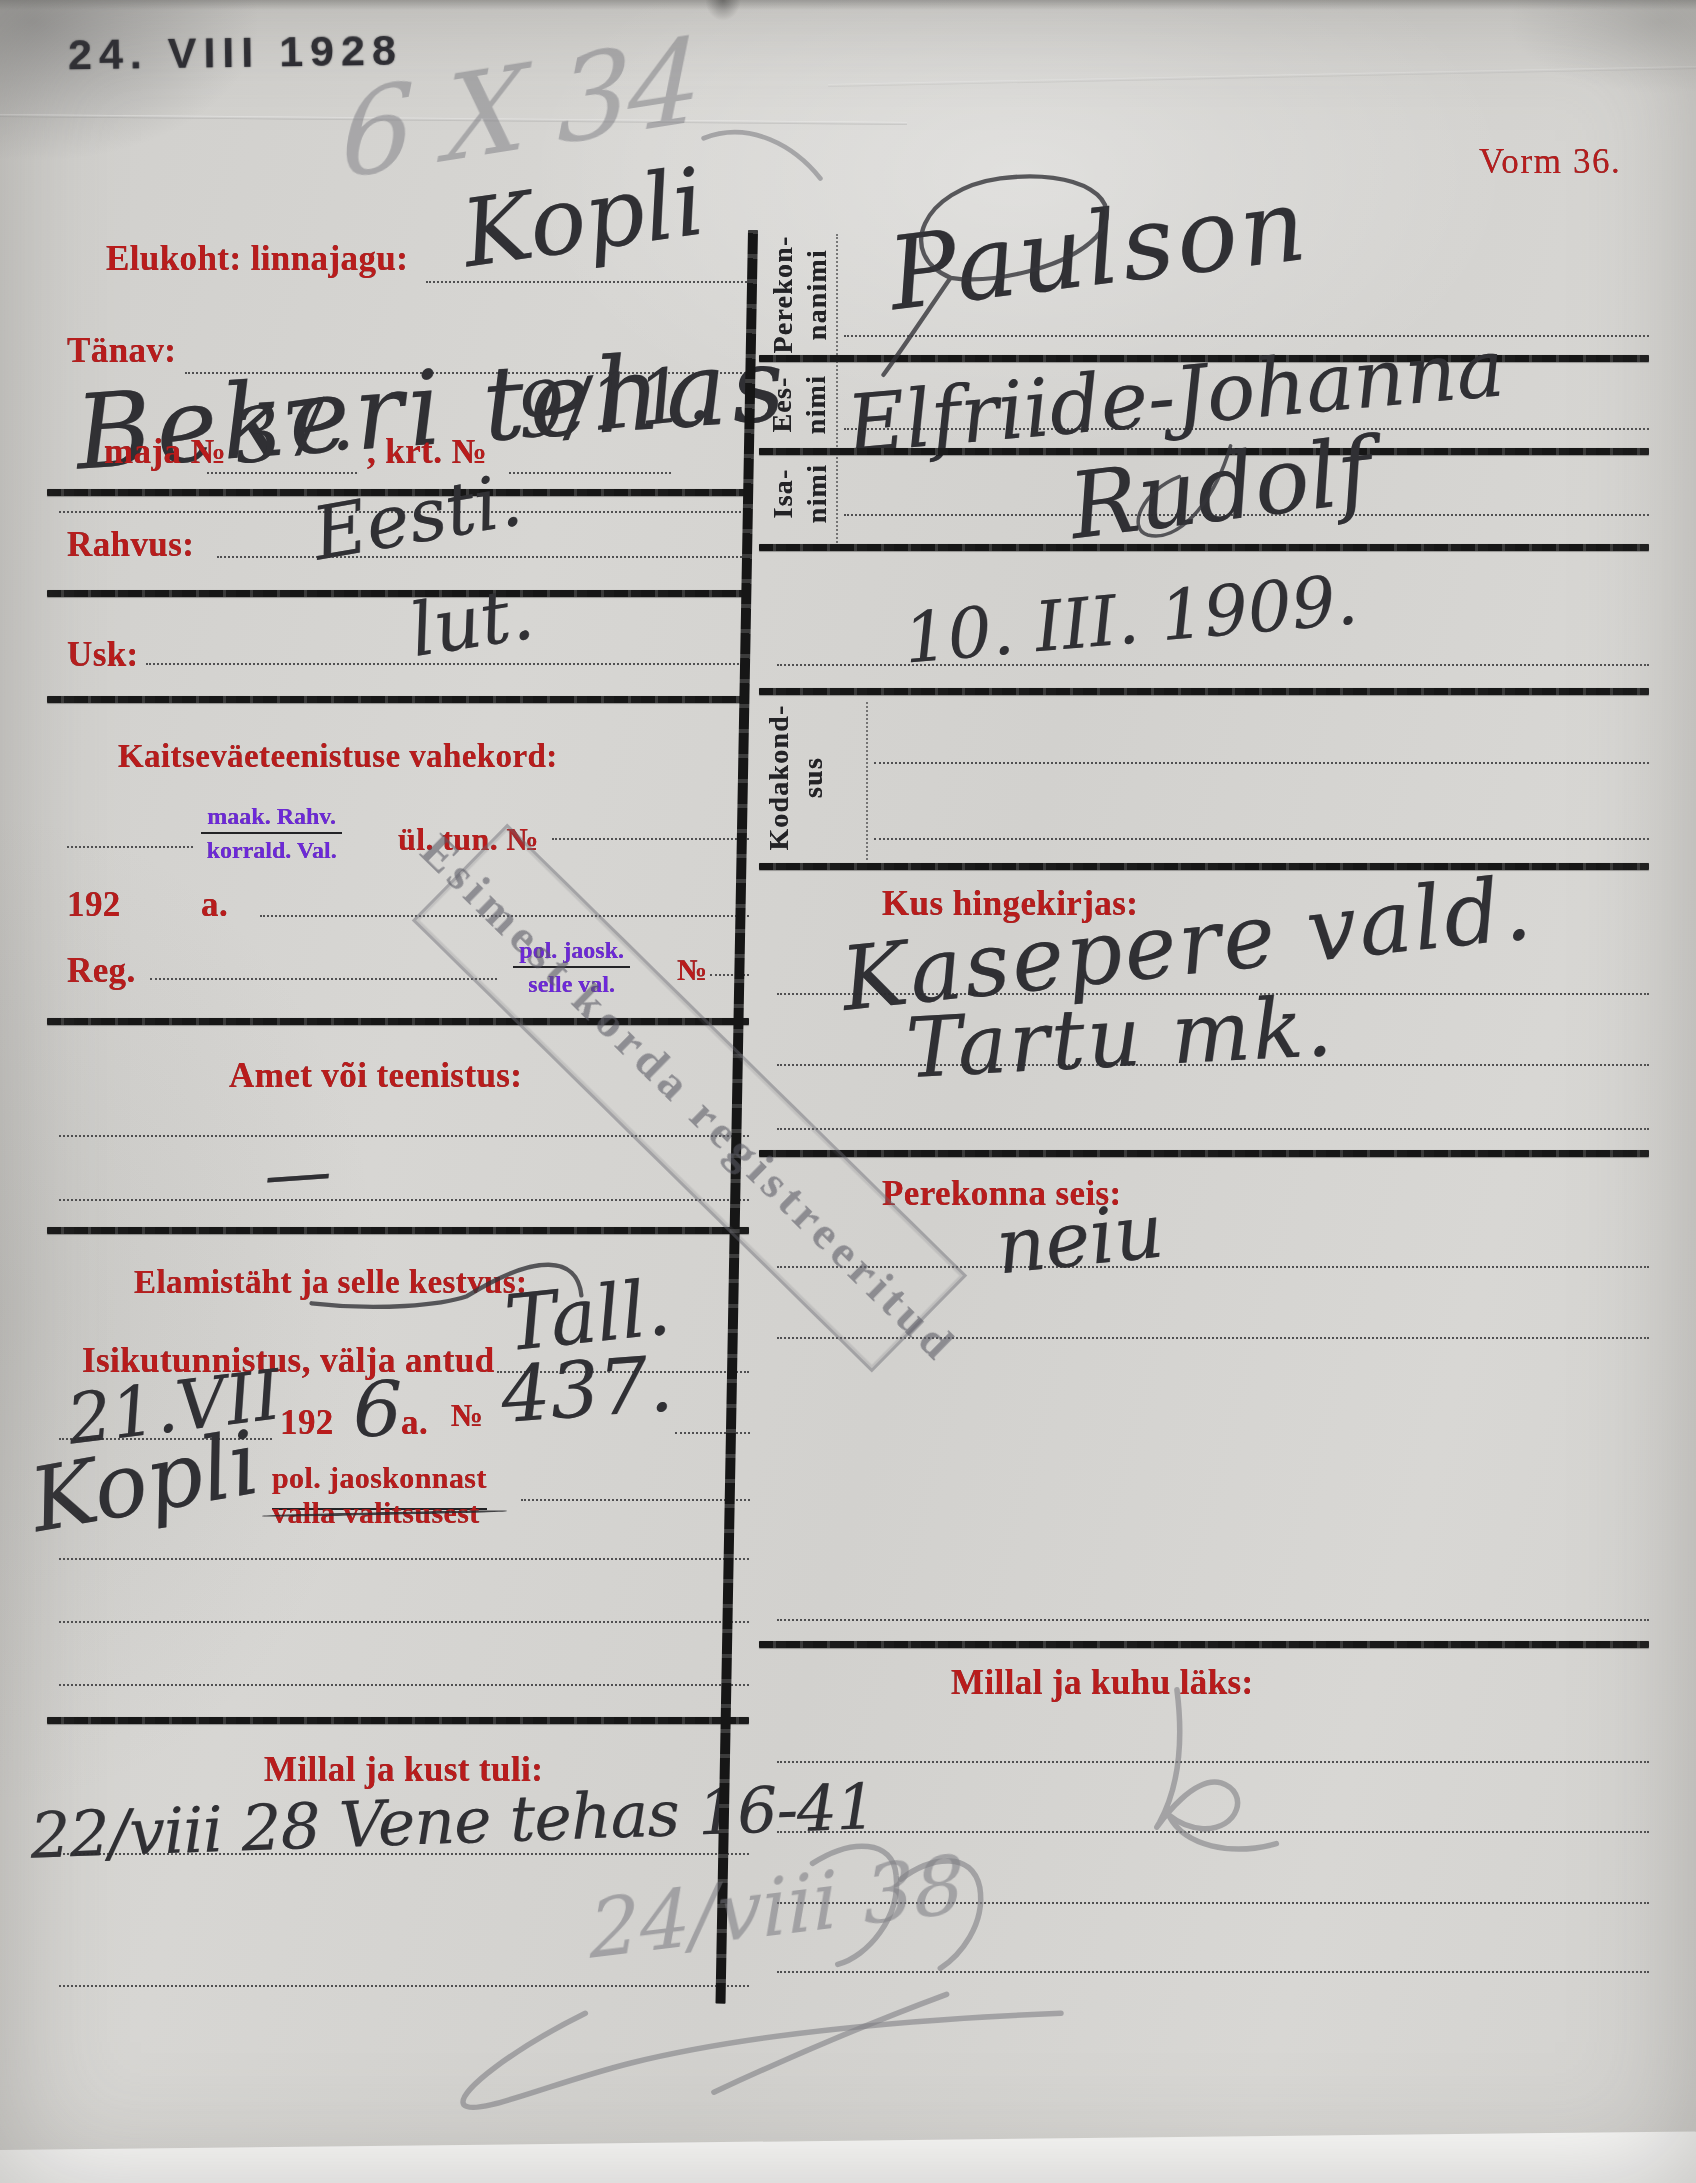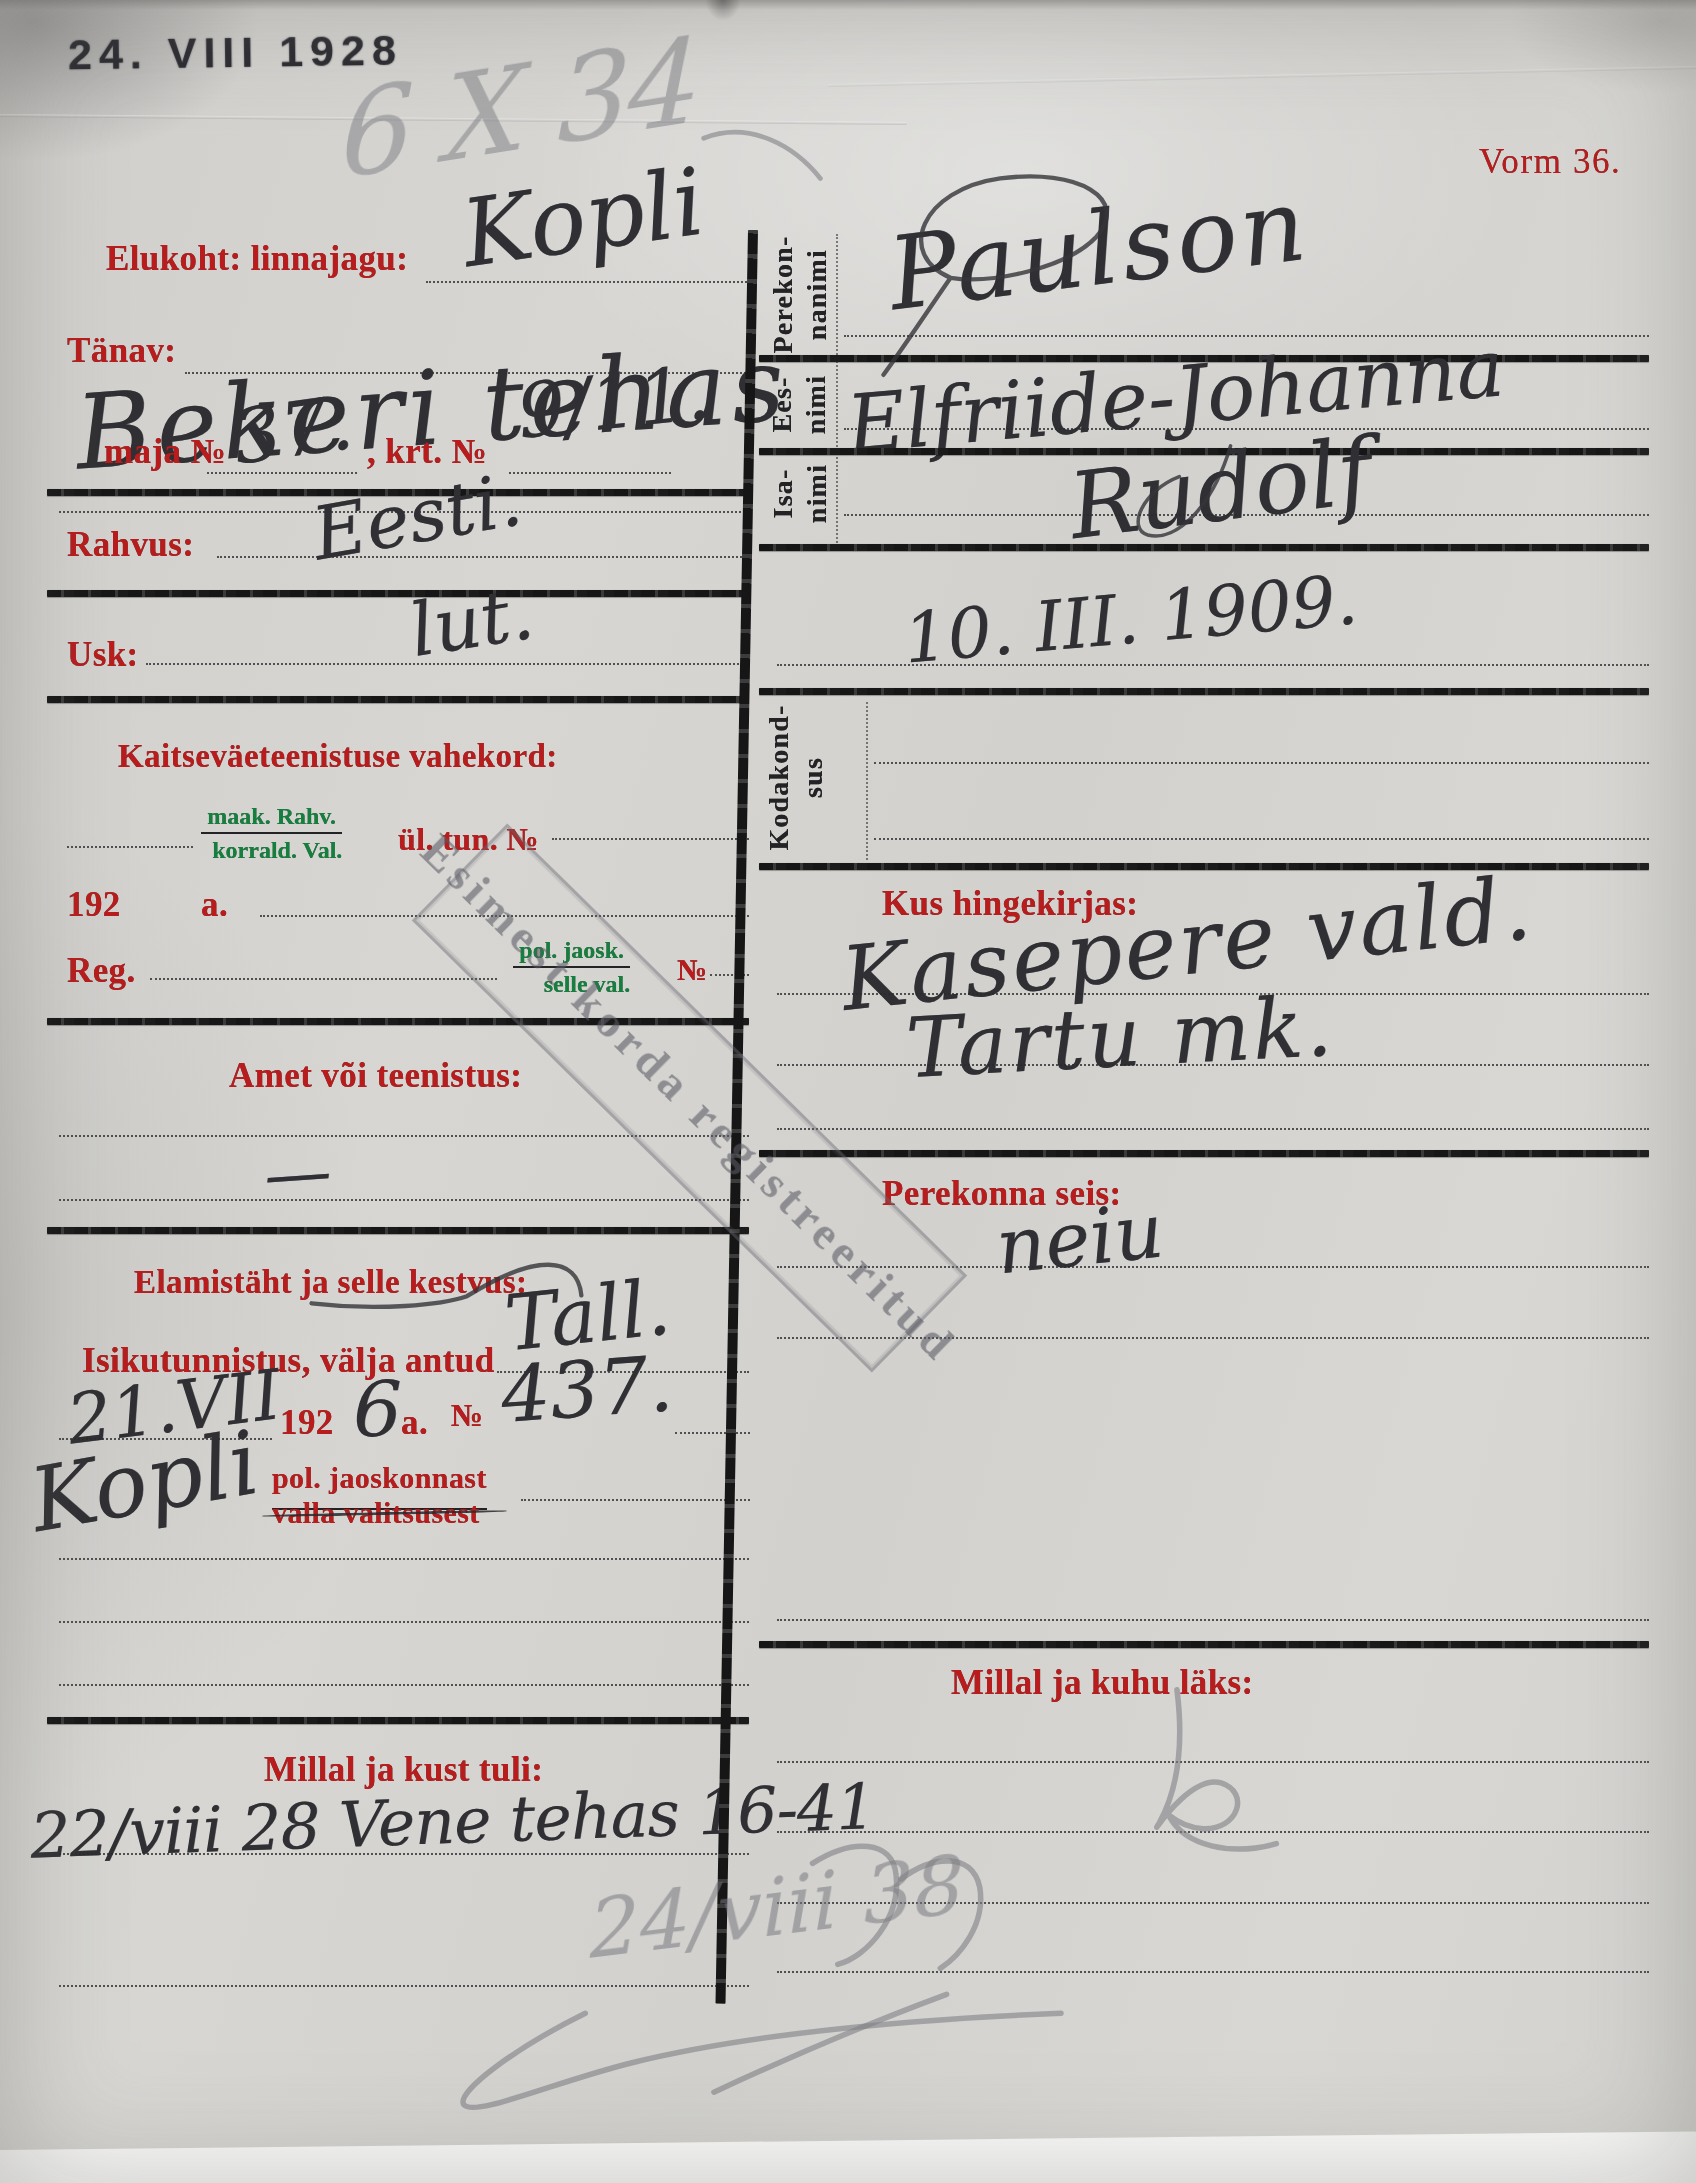--- a/index.html
+++ b/index.html
@@ -30,21 +30,21 @@
   .dot{position:absolute;height:0;border-bottom:2.8px dotted rgba(42,42,45,.78);}
   .bar{position:absolute;height:7px;border-radius:0.8px;
        background:repeating-linear-gradient(90deg,#161616 0 14px,#3a3a3a 14px 17.4px,#1b1b1b 17.4px 27px);
        box-shadow:0 0.8px 0.8px rgba(0,0,0,.3);}
   .vbar{position:absolute;width:10.3px;border-radius:0.8px;
        background:repeating-linear-gradient(0deg,#161616 0 20.5px,#3c3c3c 20.5px 25px);}
   .vdot{position:absolute;width:0;border-left:2px dotted rgba(52,52,54,.6);}
   .vl{position:absolute;display:flex;flex-direction:column;align-items:center;justify-content:center;
       transform:rotate(-90deg);font-weight:700;font-size:28px;line-height:1.18;letter-spacing:1.2px;
       color:#232326;text-shadow:0 0 0.5px rgba(35,35,40,.75);text-align:center;}
-  .fraction{position:absolute;text-align:right;font-weight:700;color:#15803d;white-space:nowrap;
+  .fraction{position:absolute;text-align:center;font-weight:700;color:#6d28d9;white-space:nowrap;
       text-shadow:0 0 0.4px rgba(35,35,40,.7);}
   .fraction .top{display:block;border-bottom:2.4px solid #232326;padding:0 6.3px 2.4px;}
   .fraction .bot{display:block;padding-top:2.4px;}
   .rule-under{border-bottom:2.4px solid #232326;padding-bottom:13px;}
   .strike{position:absolute;border-top:3.6px solid rgba(40,40,44,.85);border-radius:45%;}
   .stamp{position:absolute;left:367px;top:1030px;width:639px;height:130px;transform:rotate(44.5deg);
       border:3.2px solid rgba(104,104,112,.45);box-shadow:inset 0 0 0 2.4px rgba(104,104,112,.18);
       display:flex;align-items:center;justify-content:center;filter:blur(0.5px);}
   .stamp span{font-weight:700;font-size:47px;letter-spacing:5.5px;color:rgba(90,90,100,.58);white-space:nowrap;}
   .datestamp{position:absolute;left:68px;top:28px;font-family:"Liberation Sans","DejaVu Sans",sans-serif;

